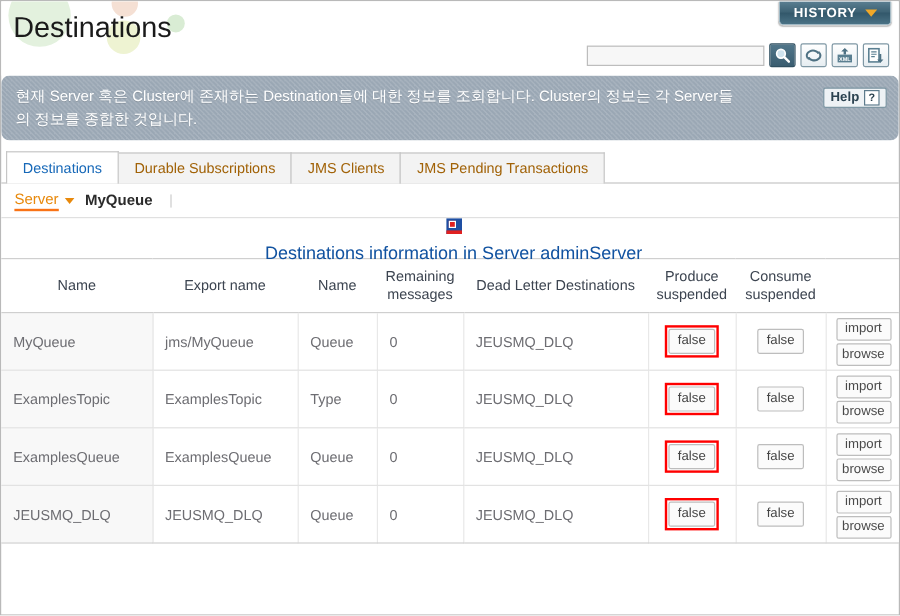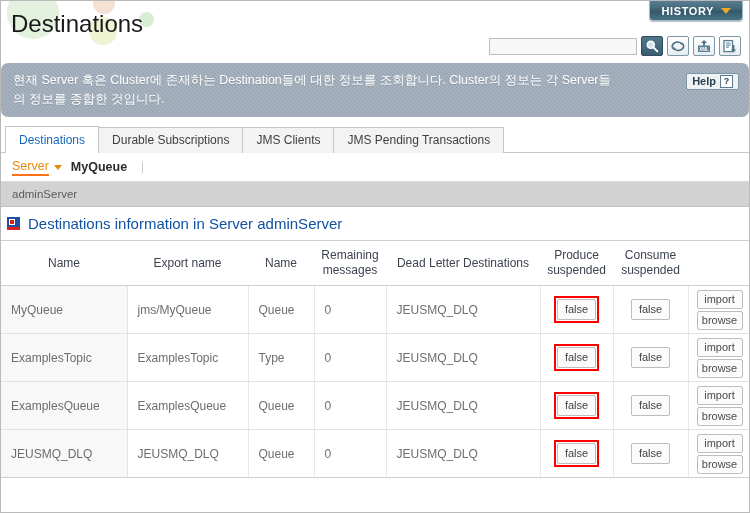--- a/index.html
+++ b/index.html
@@ -193,21 +193,21 @@
     gap: 0px;
   }
   .tab {
     height: 26px;
     line-height: 25px;
     padding: 0 13px;
     box-sizing: border-box;
     border: 1px solid #c6c6c6;
     border-bottom: none;
     background: #f3f3f3;
-    color: #404040;
+    color: #a16207;
     font-size: 12px;
     cursor: pointer;
     margin-right: -1px;
     position: relative;
     white-space: nowrap;
   }
   .tab.active {
     background: #ffffff;
     color: #1668b8;
     font-weight: normal;
@@ -274,20 +274,21 @@
   }
 
   
   .section-head {
     height: 33px;
     display: flex;
     align-items: center;
     padding-left: 6px;
     gap: 8px;
     background: #ffffff;
+    flex-direction: column;
   }
   .sec-icon {
     width: 13px;
     height: 13px;
     background: #1e4fa3;
     position: relative;
     flex: none;
   }
   .sec-icon::after {
     content: "";
@@ -488,23 +489,20 @@
     <div class="subnav-item active">
       <span class="subnav-label">Server</span>
       <span class="subnav-caret"></span>
     </div>
     <div class="subnav-item">
       <span class="subnav-label">MyQueue</span>
     </div>
     <span class="subnav-divider"></span>
   </div>
 
-  <div class="crumb-strip">
-    <span class="crumb-text">adminServer</span>
-  </div>
 
   <div class="section-head">
     <span class="sec-icon"></span>
     <span class="sec-title">Destinations information in Server adminServer</span>
   </div>
 
   <div class="table-area">
     <table class="dest">
       <colgroup>
         <col style="width:126px">

